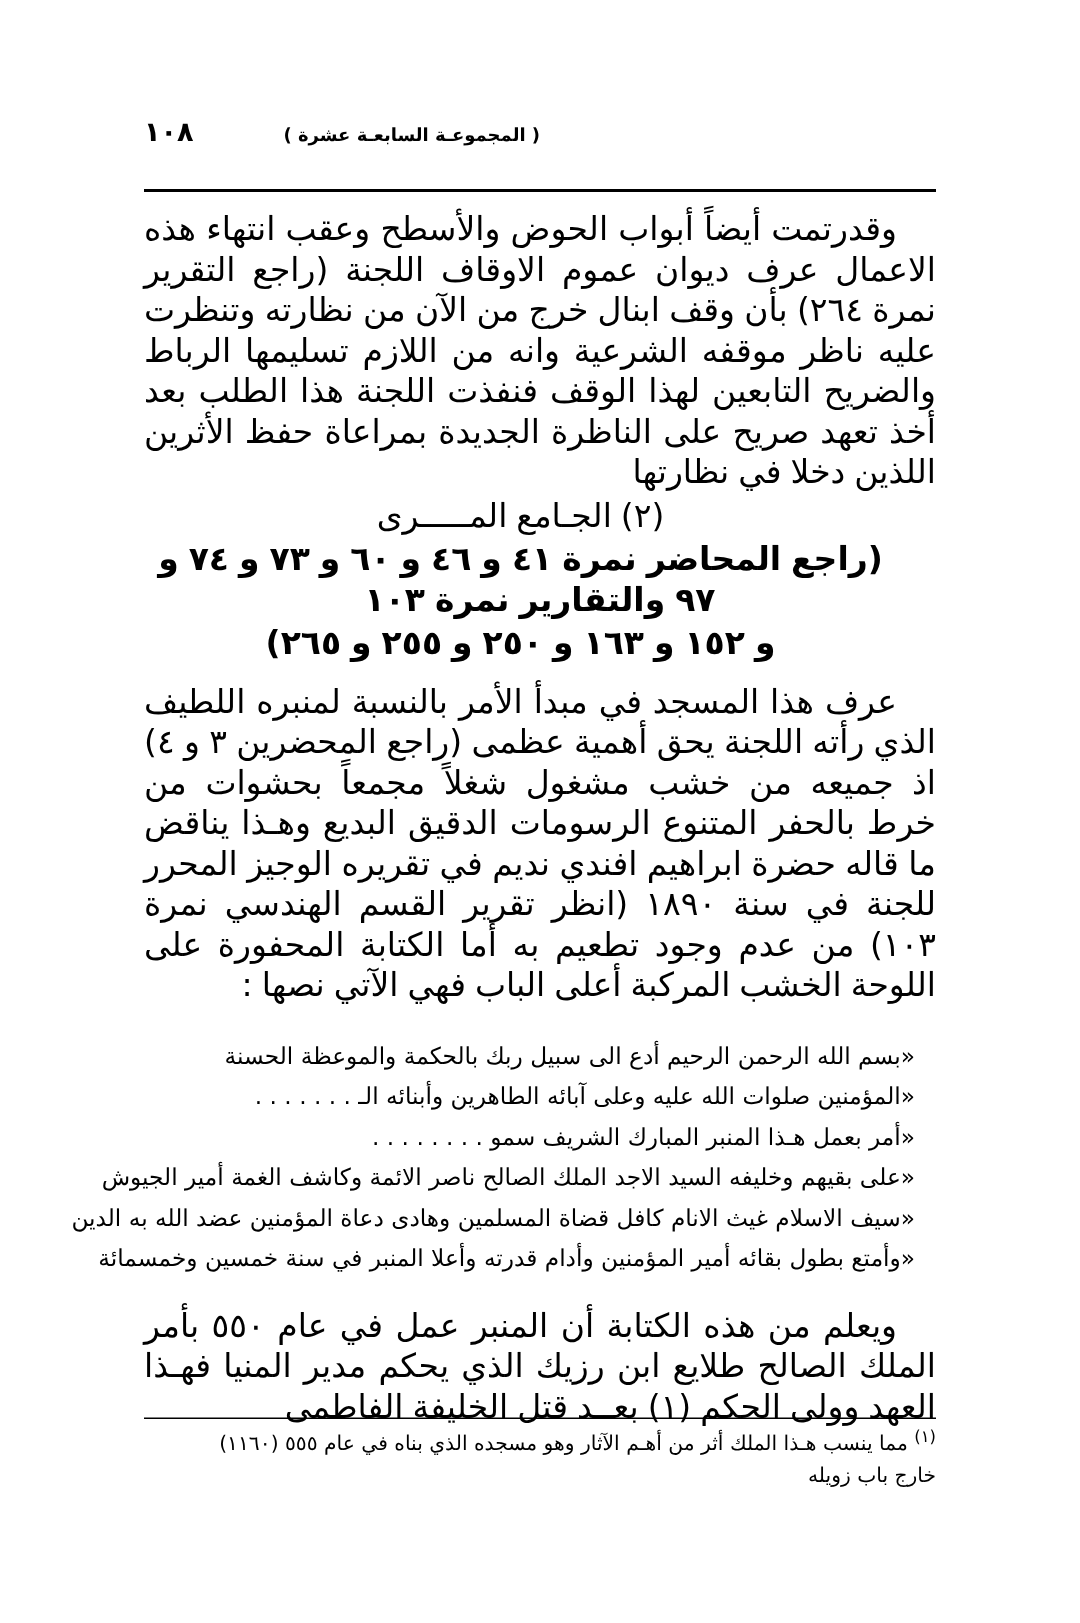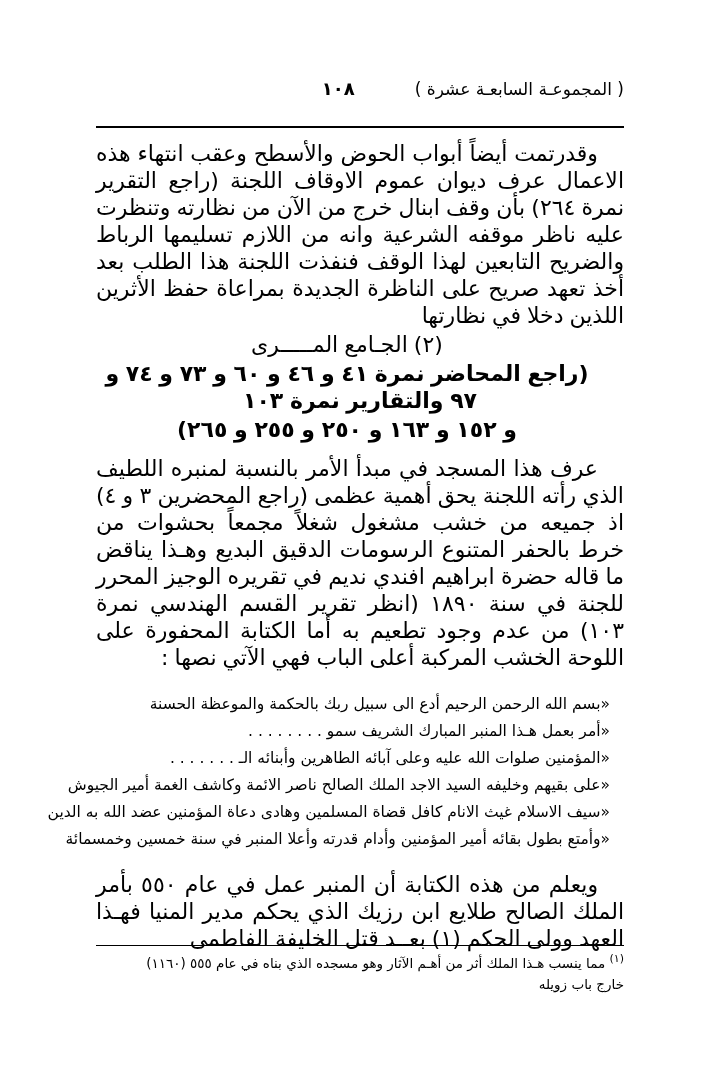--- a/index.html
+++ b/index.html
@@ -23,31 +23,31 @@
 
   
   .header {
     position: absolute;
     top: 78px;
     left: 96px;
     right: 96px;
     display: flex;
     flex-direction: row-reverse;   
     align-items: baseline;
-    justify-content: flex-end;
+    justify-content: flex-start;
     gap: 60px;
   }
   .page-number {
     font-size: 18px;
     font-weight: bold;
     letter-spacing: 1px;
   }
   .header-title {
-    font-size: 17px;
-    font-weight: normal;
+    font-size: 12px;
+    font-weight: bold;
     letter-spacing: 2px;
     white-space: nowrap;
   }
   .rule-top {
     position: absolute;
     top: 126px;
     left: 96px;
     right: 96px;
     height: 2px;
     background: #000;
@@ -159,22 +159,22 @@
     <p class="para center ref-line">و ١٥٢ و ١٦٣ و ٢٥٠ و ٢٥٥ و ٢٦٥)</p>
 
     <div class="spacer-sm"></div>
 
     <p class="para">عرف هذا المسجد في مبدأ الأمر بالنسبة لمنبره اللطيف الذي رأته اللجنة يحق أهمية عظمى (راجع المحضرين ٣ و ٤) اذ جميعه من خشب مشغول شغلاً مجمعاً بحشوات من خرط بالحفر المتنوع الرسومات الدقيق البديع وهـذا يناقض ما قاله حضرة ابراهيم افندي نديم في تقريره الوجيز المحرر للجنة في سنة ١٨٩٠ (انظر تقرير القسم الهندسي نمرة ١٠٣) من عدم وجود تطعيم به أما الكتابة المحفورة على اللوحة الخشب المركبة أعلى الباب فهي الآتي نصها :</p>
 
     <div class="spacer-md"></div>
 
     <div class="inscription">
       <p>«بسم الله الرحمن الرحيم أدع الى سبيل ربك بالحكمة والموعظة الحسنة</p>
+      <p>«المؤمنين صلوات الله عليه  وعلى آبائه الطاهرين وأبنائه الـ  . . . . . . .</p>
       <p>«أمر بعمل هـذا المنبر المبارك الشريف سمو  . . . . . . . .</p>
-      <p>«المؤمنين صلوات الله عليه  وعلى آبائه الطاهرين وأبنائه الـ  . . . . . . .</p>
       <p>«على بقيهم وخليفه السيد الاجد الملك الصالح ناصر الائمة وكاشف الغمة أمير الجيوش</p>
       <p>«سيف الاسلام غيث الانام كافل قضاة المسلمين وهادى دعاة المؤمنين عضد الله به الدين</p>
       <p>«وأمتع بطول بقائه أمير المؤمنين وأدام قدرته وأعلا المنبر في سنة خمسين وخمسمائة</p>
     </div>
 
     <div class="spacer-md"></div>
 
     <p class="para">ويعلم من هذه الكتابة أن المنبر عمل في عام ٥٥٠ بأمر الملك الصالح طلايع ابن رزيك الذي يحكم مدير المنيا فهـذا العهد  وولى الحكم (١) بعــد قتل الخليفة الفاطمى</p>
   </div>
 

